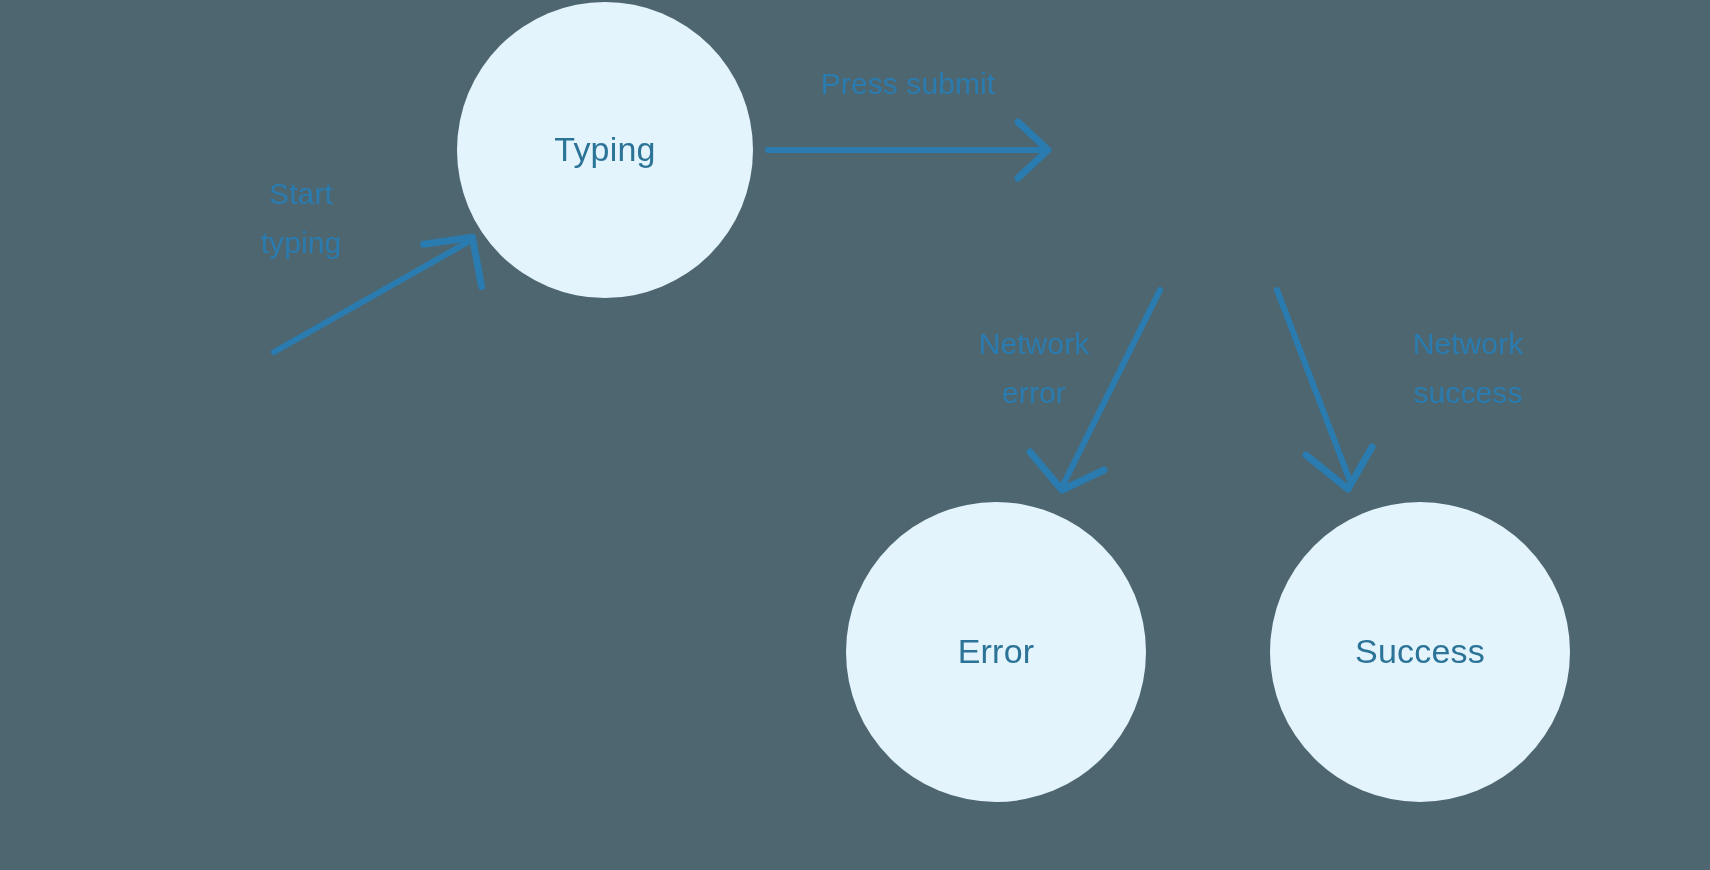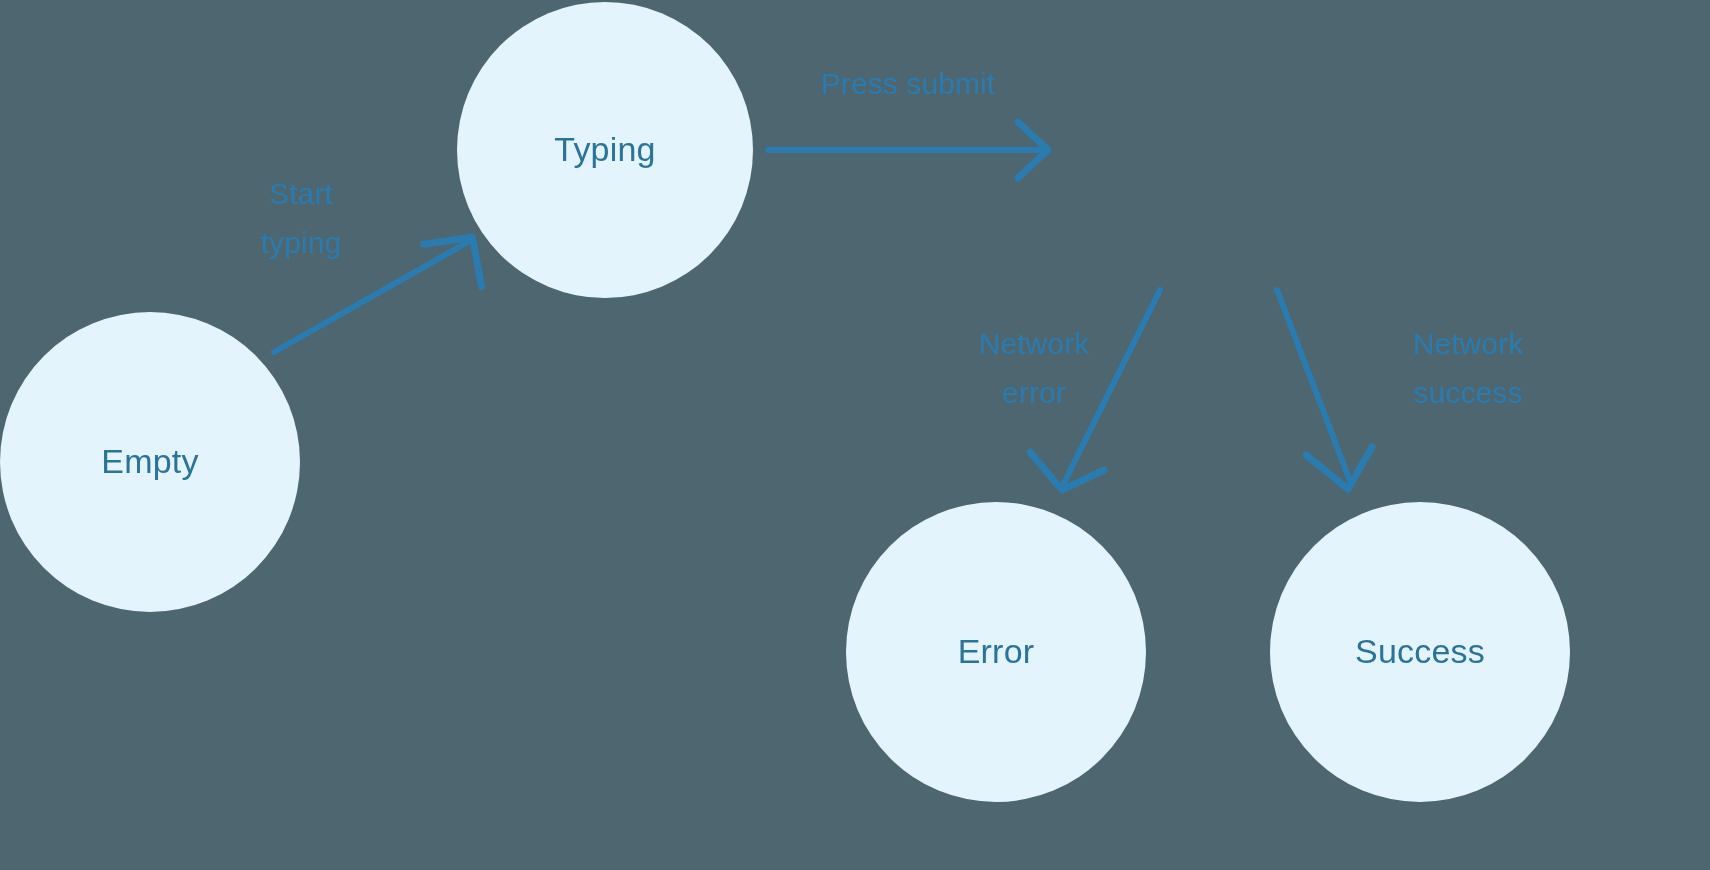--- a/index.html
+++ b/index.html
@@ -76,23 +76,20 @@
       <line x1="1160" y1="290" x2="1064" y2="483" stroke="#2a7cb0" stroke-width="6" stroke-linecap="round"></line>
       <polyline points="1030,452 1062,490 1104,470" fill="none" stroke="#2a7cb0" stroke-width="7" stroke-linecap="round" stroke-linejoin="round"></polyline>
     </g>
 
     <g>
       <line x1="1277" y1="290" x2="1350" y2="481" stroke="#2a7cb0" stroke-width="6" stroke-linecap="round"></line>
       <polyline points="1306,455 1348,489 1372,447" fill="none" stroke="#2a7cb0" stroke-width="7" stroke-linecap="round" stroke-linejoin="round"></polyline>
     </g>
   </svg>
 
-  <div class="node" style="left:0px; top:312px; width:300px; height:300px;">
-    <span class="node-label">Empty</span>
-  </div>
 
   <div class="node" style="left:457px; top:2px; width:296px; height:296px;">
     <span class="node-label">Typing</span>
   </div>
 
 
   <div class="node" style="left:846px; top:502px; width:300px; height:300px;">
     <span class="node-label">Error</span>
   </div>
 

